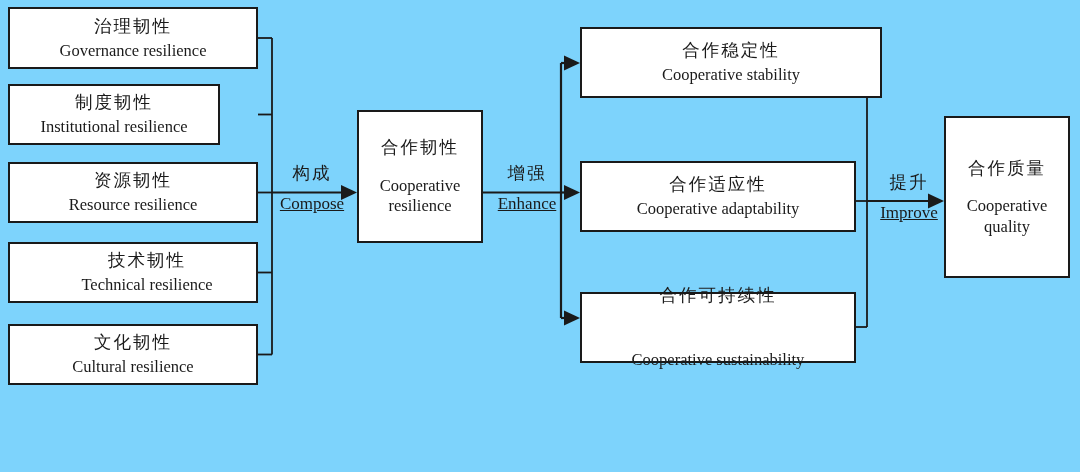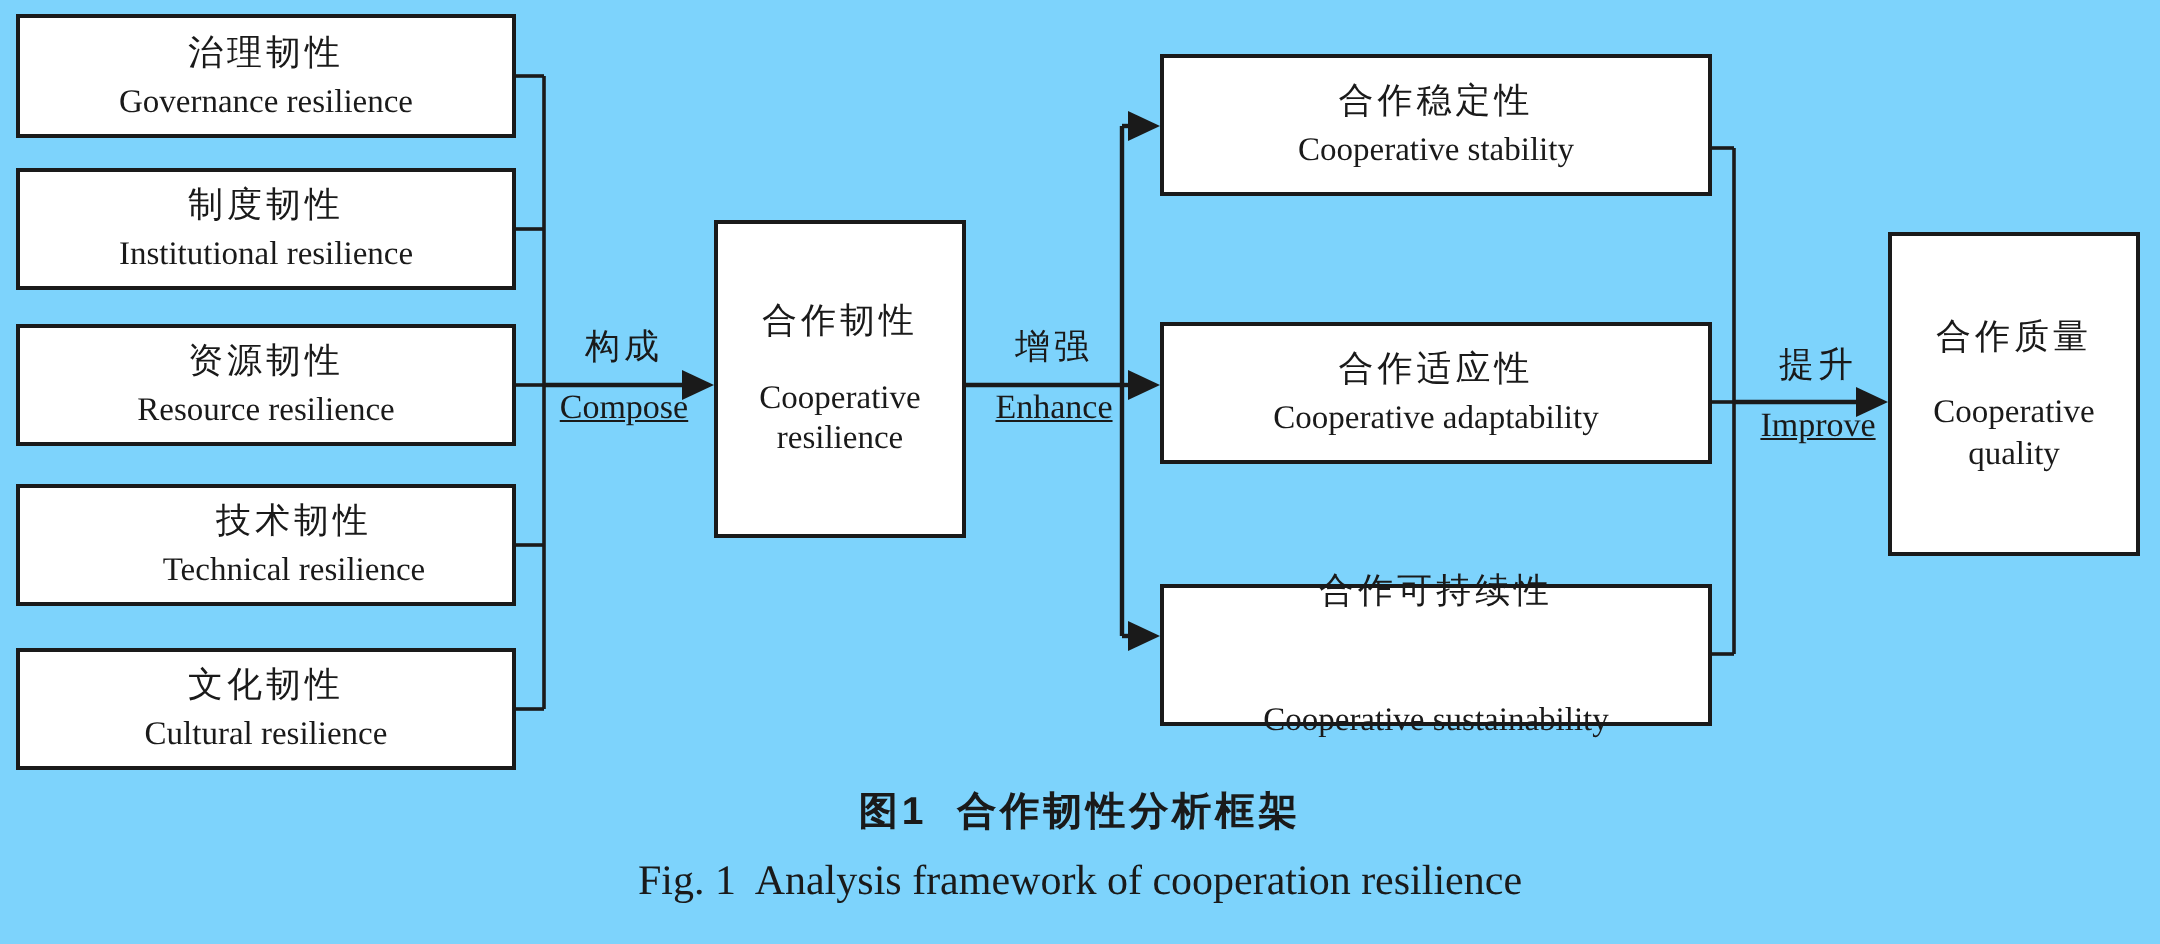--- a/index.html
+++ b/index.html
@@ -130,21 +130,21 @@
     <g stroke="#1a1a1a" stroke-width="2.2" fill="#1a1a1a">
       <path d="M867 201 H930"></path>
       <polygon points="944,201 928,193.5 928,208.5" stroke="none"></polygon>
     </g>
   </svg>
 
   <div class="box input-box" style="left:8px; top:7px; width:250px; height:62px;">
     <div class="zh">治理韧性</div>
     <div class="en">Governance resilience</div>
   </div>
-  <div class="box input-box" style="left:8px; top:84px; width:250px; height:61px;">
+  <div class="box input-box" style="left:8px; top:84px; width:212px; height:61px;">
     <div class="zh">制度韧性</div>
     <div class="en">Institutional resilience</div>
   </div>
   <div class="box input-box" style="left:8px; top:162px; width:250px; height:61px;">
     <div class="zh">资源韧性</div>
     <div class="en">Resource resilience</div>
   </div>
   <div class="box input-box" style="left:8px; top:242px; width:250px; height:61px;padding-left:28px;">
     <div class="zh">技术韧性</div>
     <div class="en">Technical resilience</div>
@@ -152,31 +152,31 @@
   <div class="box input-box" style="left:8px; top:324px; width:250px; height:61px;">
     <div class="zh">文化韧性</div>
     <div class="en">Cultural resilience</div>
   </div>
 
   <div class="arrow-label" style="left:262px; top:165px; width:100px;">
     <div class="zh">构成</div>
     <div class="en">Compose</div>
   </div>
 
-  <div class="box tall-box" style="left:357px; top:110px; width:126px; height:159px; padding:0 8px;">
+  <div class="box tall-box" style="left:357px; top:110px; width:126px; height:133px; padding:0 8px;">
     <div class="zh">合作韧性</div>
     <div class="en">Cooperative resilience</div>
   </div>
 
   <div class="arrow-label" style="left:477px; top:165px; width:100px;">
     <div class="zh">增强</div>
     <div class="en">Enhance</div>
   </div>
 
-  <div class="box outcome-box" style="left:580px; top:27px; width:276px; height:71px;text-align:center;">
+  <div class="box outcome-box" style="left:580px; top:27px; width:302px; height:71px;text-align:center;">
     <div class="zh">合作稳定性</div>
     <div class="en">Cooperative stability</div>
   </div>
   <div class="box outcome-box" style="left:580px; top:161px; width:276px; height:71px;">
     <div class="zh">合作适应性</div>
     <div class="en">Cooperative adaptability</div>
   </div>
   <div class="box outcome-box" style="left:580px; top:292px; width:276px; height:71px;gap:40px;">
     <div class="zh">合作可持续性</div>
     <div class="en">Cooperative sustainability</div>
@@ -185,18 +185,14 @@
   <div class="arrow-label" style="left:857px; top:174px; width:104px;">
     <div class="zh">提升</div>
     <div class="en">Improve</div>
   </div>
 
   <div class="box tall-box" style="left:944px; top:116px; width:126px; height:162px; padding:0 8px;">
     <div class="zh">合作质量</div>
     <div class="en">Cooperative quality</div>
   </div>
 
-  <div class="caption">
-    <div class="cap-zh">图1  合作韧性分析框架</div>
-    <div class="cap-en">Fig. 1  Analysis framework of cooperation resilience</div>
-  </div>
 
 </div>
 
 </body></html>

